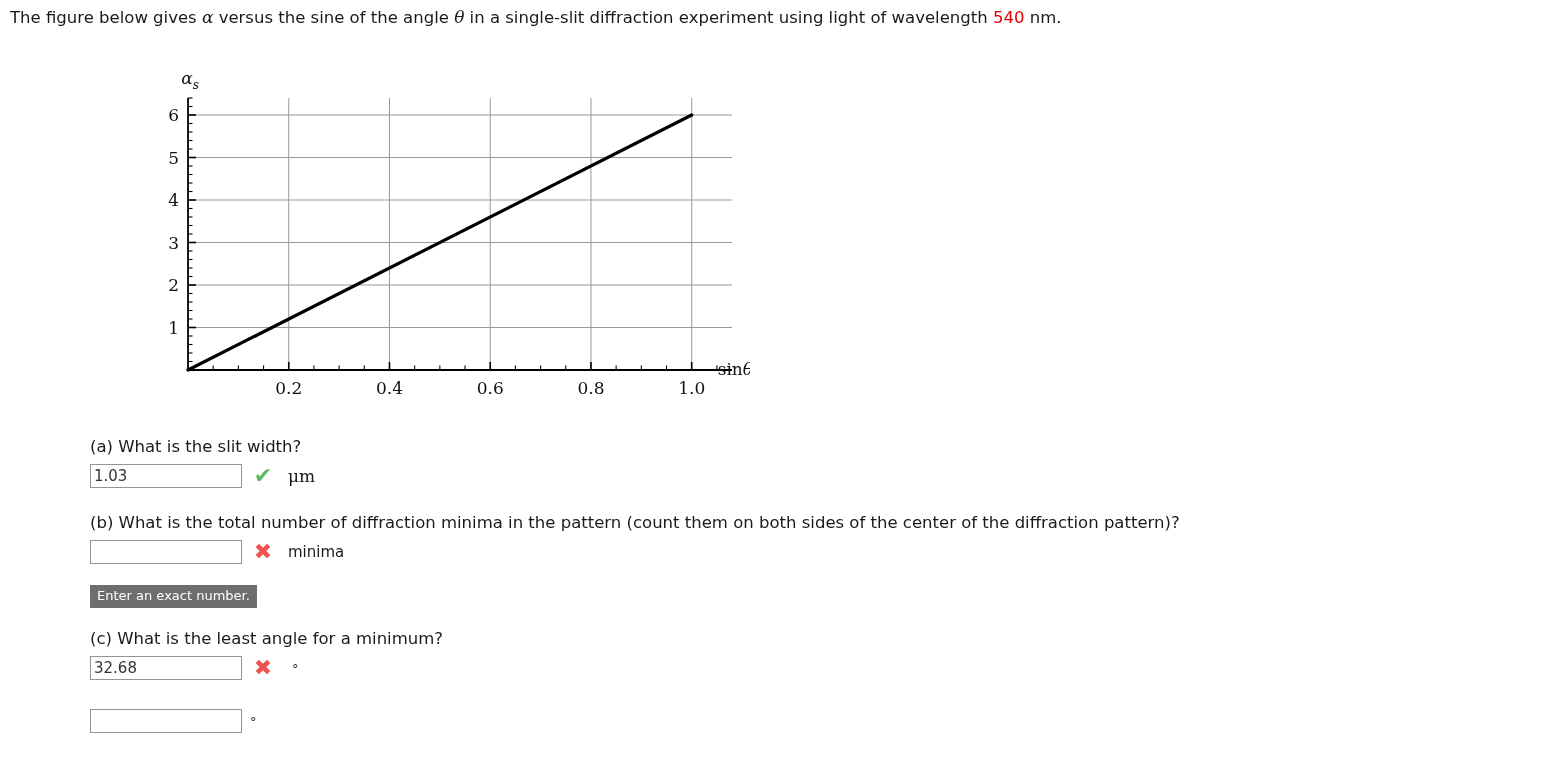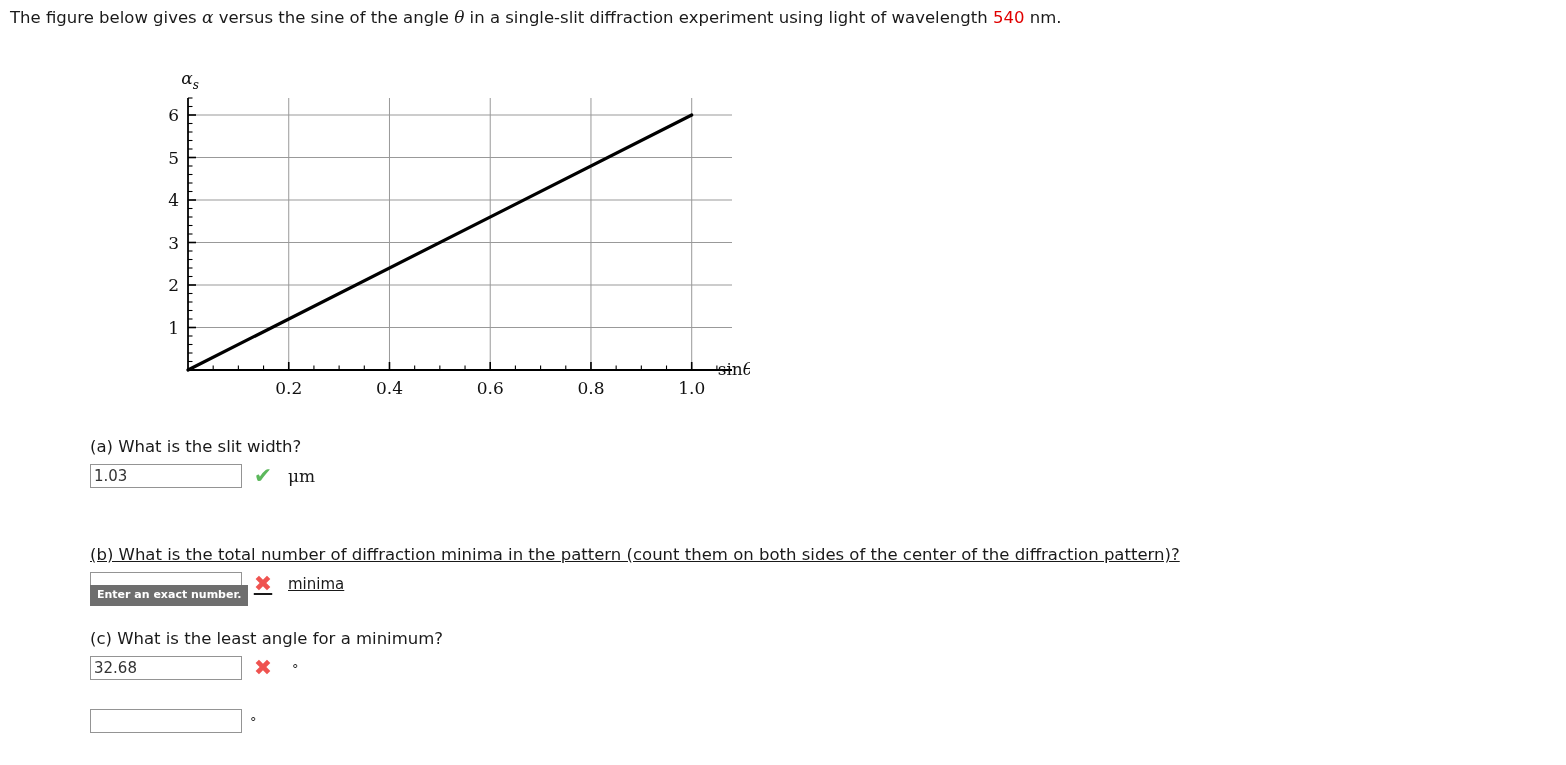--- a/index.html
+++ b/index.html
@@ -97,25 +97,24 @@
   .unit.deg-tight {
     font-size: 13px;
     margin-left: 8px;
   }
 
   
   .tooltip {
     position: absolute;
     background: #6e6e6e;
     color: #ffffff;
-    font-size: 11px;
+    font-size: 13px;
     padding: 3px 7px 4px 7px;
     white-space: nowrap;
     line-height: 1.25;
-    font-weight: bold;
   }
 </style>
 </head>
 <body>
 
 <div class="prompt"><span>The figure below gives </span><span class="mathvar">α</span><span> versus the sine of the angle </span><span class="mathvar">θ</span><span> in a single-slit diffraction experiment using light of wavelength </span><span class="hl-red">540</span><span> nm.</span></div>
 
 <div class="figure">
   <svg id="chart-svg" width="600" height="370" viewBox="0 0 600 370">
       <line x1="38" y1="277.5" x2="582" y2="277.5" stroke="#999999" stroke-width="1"></line>
@@ -203,21 +202,21 @@
 
 <div class="qblock" style="top:436px;">
   <p class="qtext">(a) What is the slit width?</p>
   <div class="answer-row">
     <input class="ansbox" type="text" value="1.03" style="">
     <span class="mark correct">✔</span>
     <span class="unit mathunit">μm</span>
   </div>
 </div>
 
-<div class="qblock" style="top:544px;text-decoration:underline;">
+<div class="qblock" style="top:512px;">
   <p class="qtext">(b) What is the total number of diffraction minima in the pattern (count them on both sides of the center of the diffraction pattern)?</p>
   <div class="answer-row">
     <input class="ansbox" type="text" value="" style="">
     <span class="mark incorrect">✖</span>
     <span class="unit">minima</span>
   </div>
 </div>
 <div class="tooltip" style="left:90px; top:585px;">Enter an exact number.</div>
 
 <div class="qblock" style="top:628px;">

